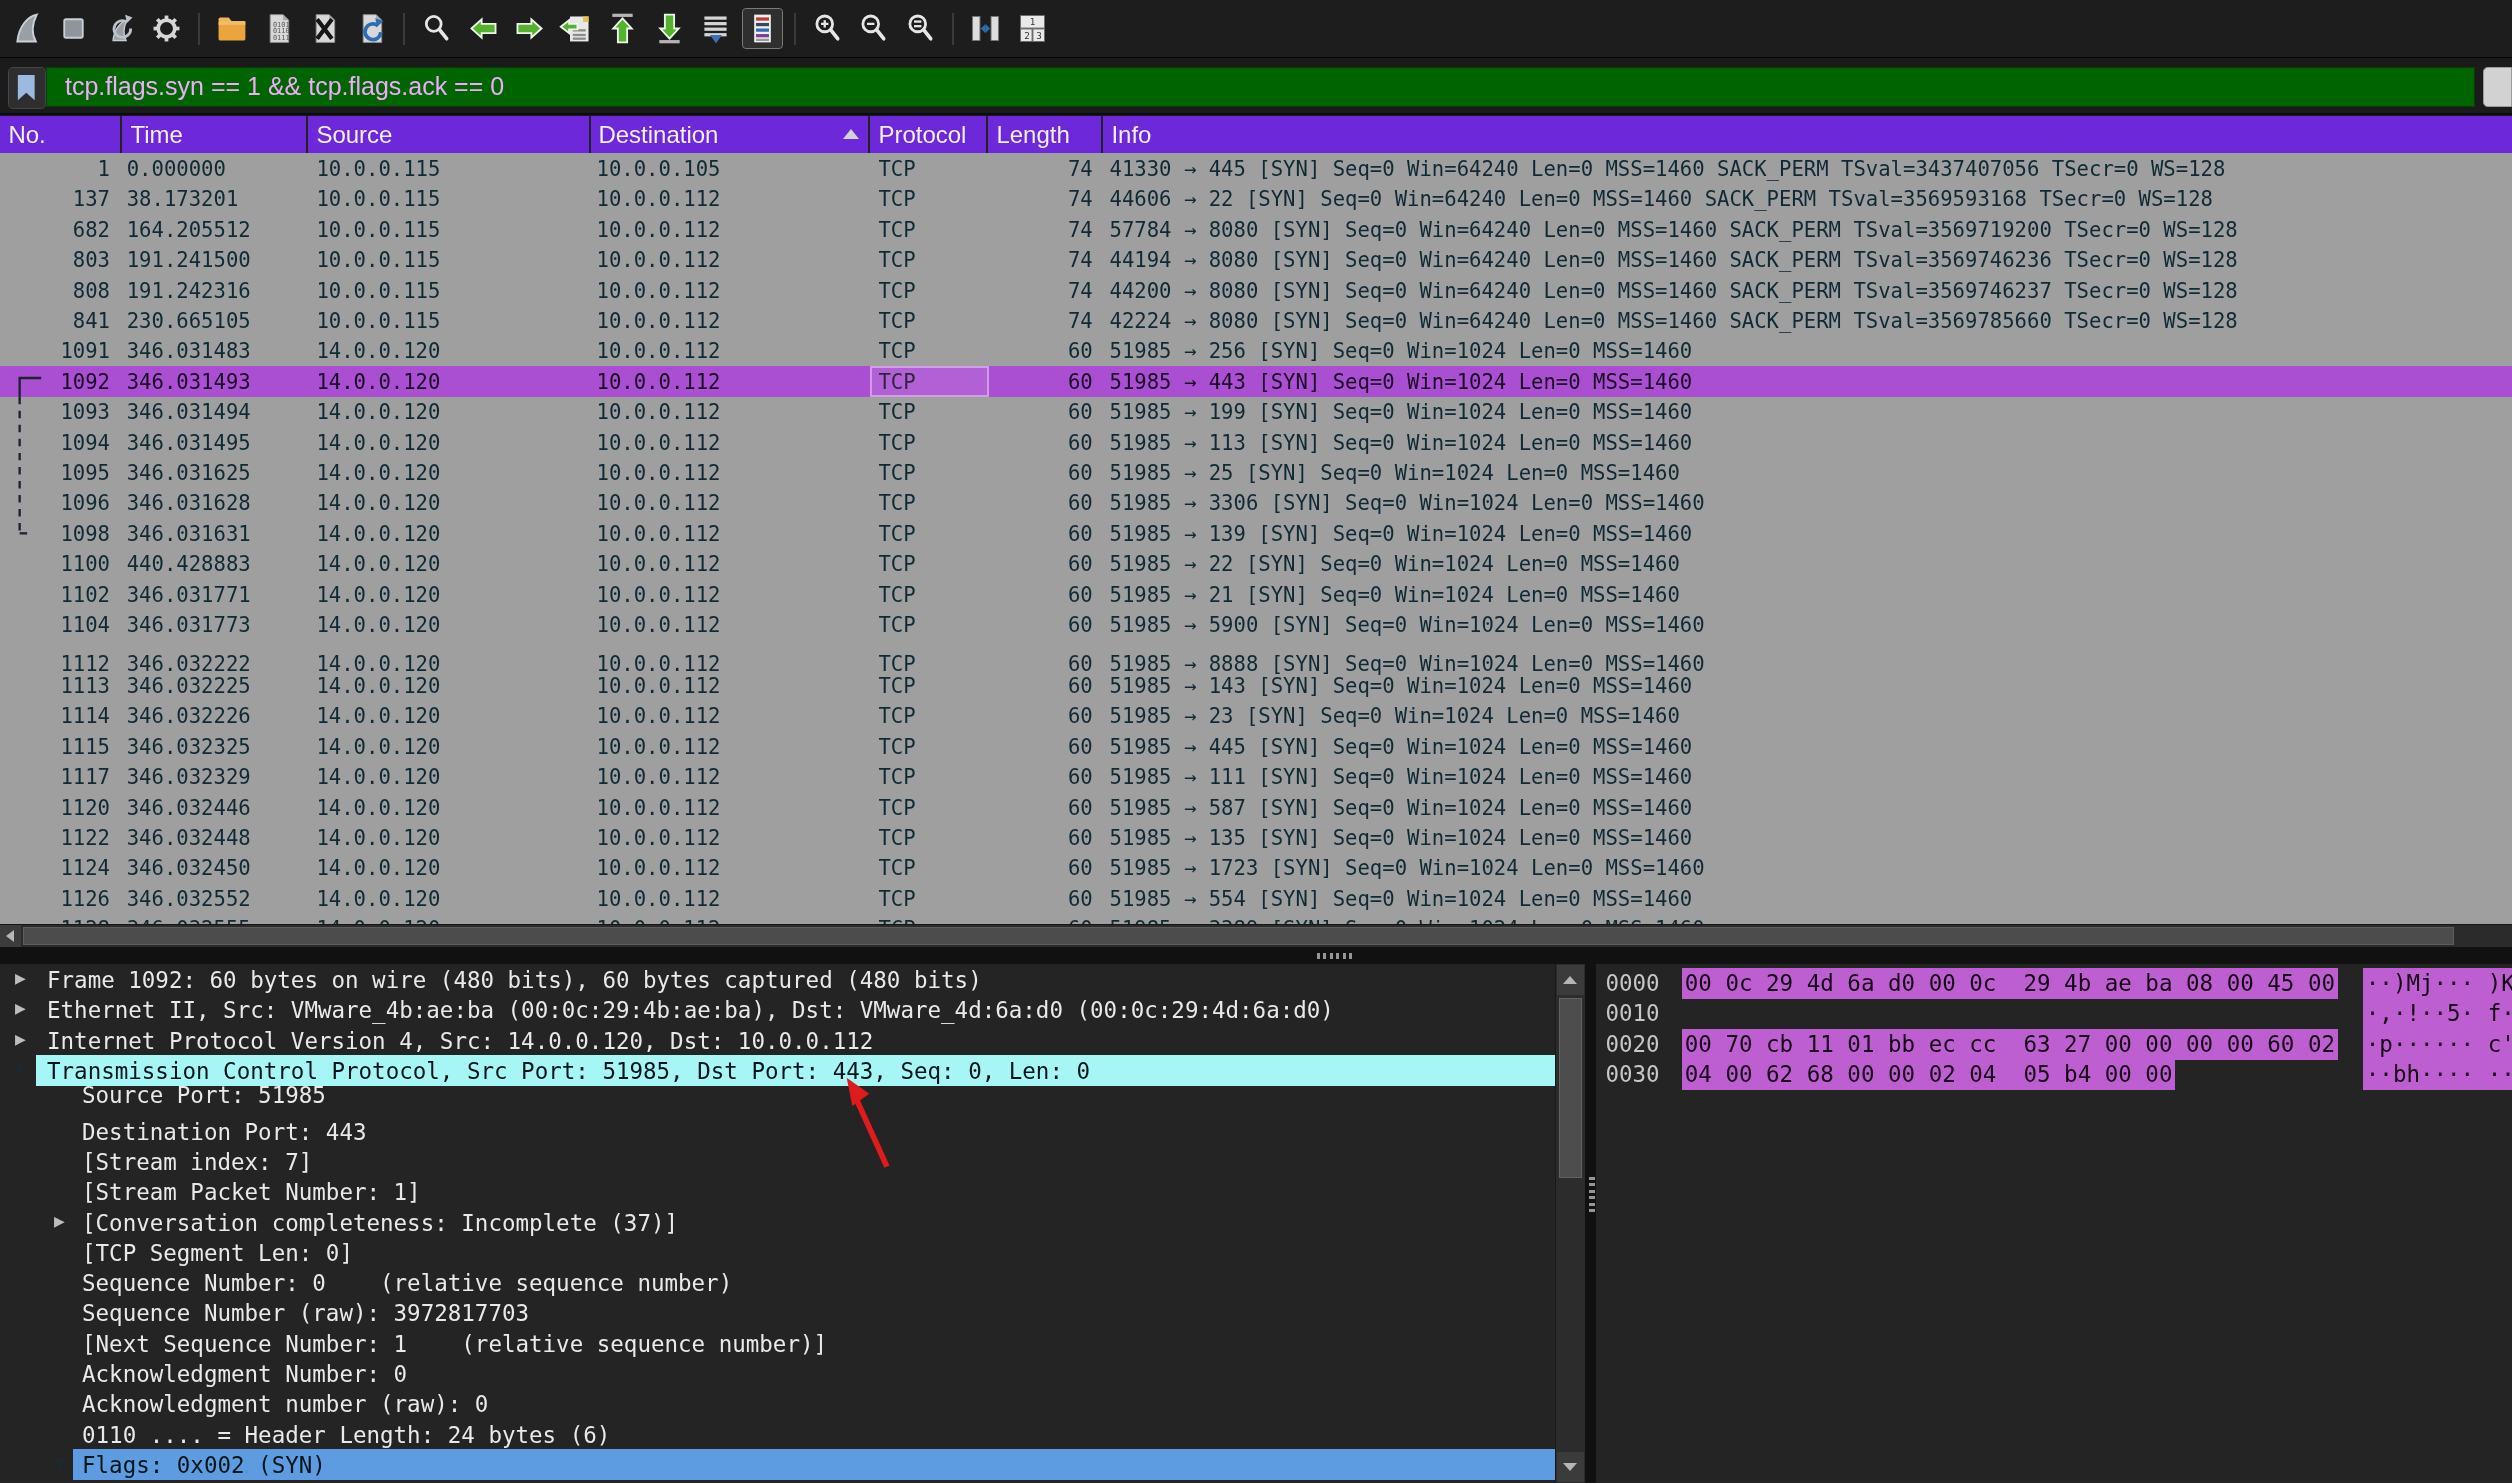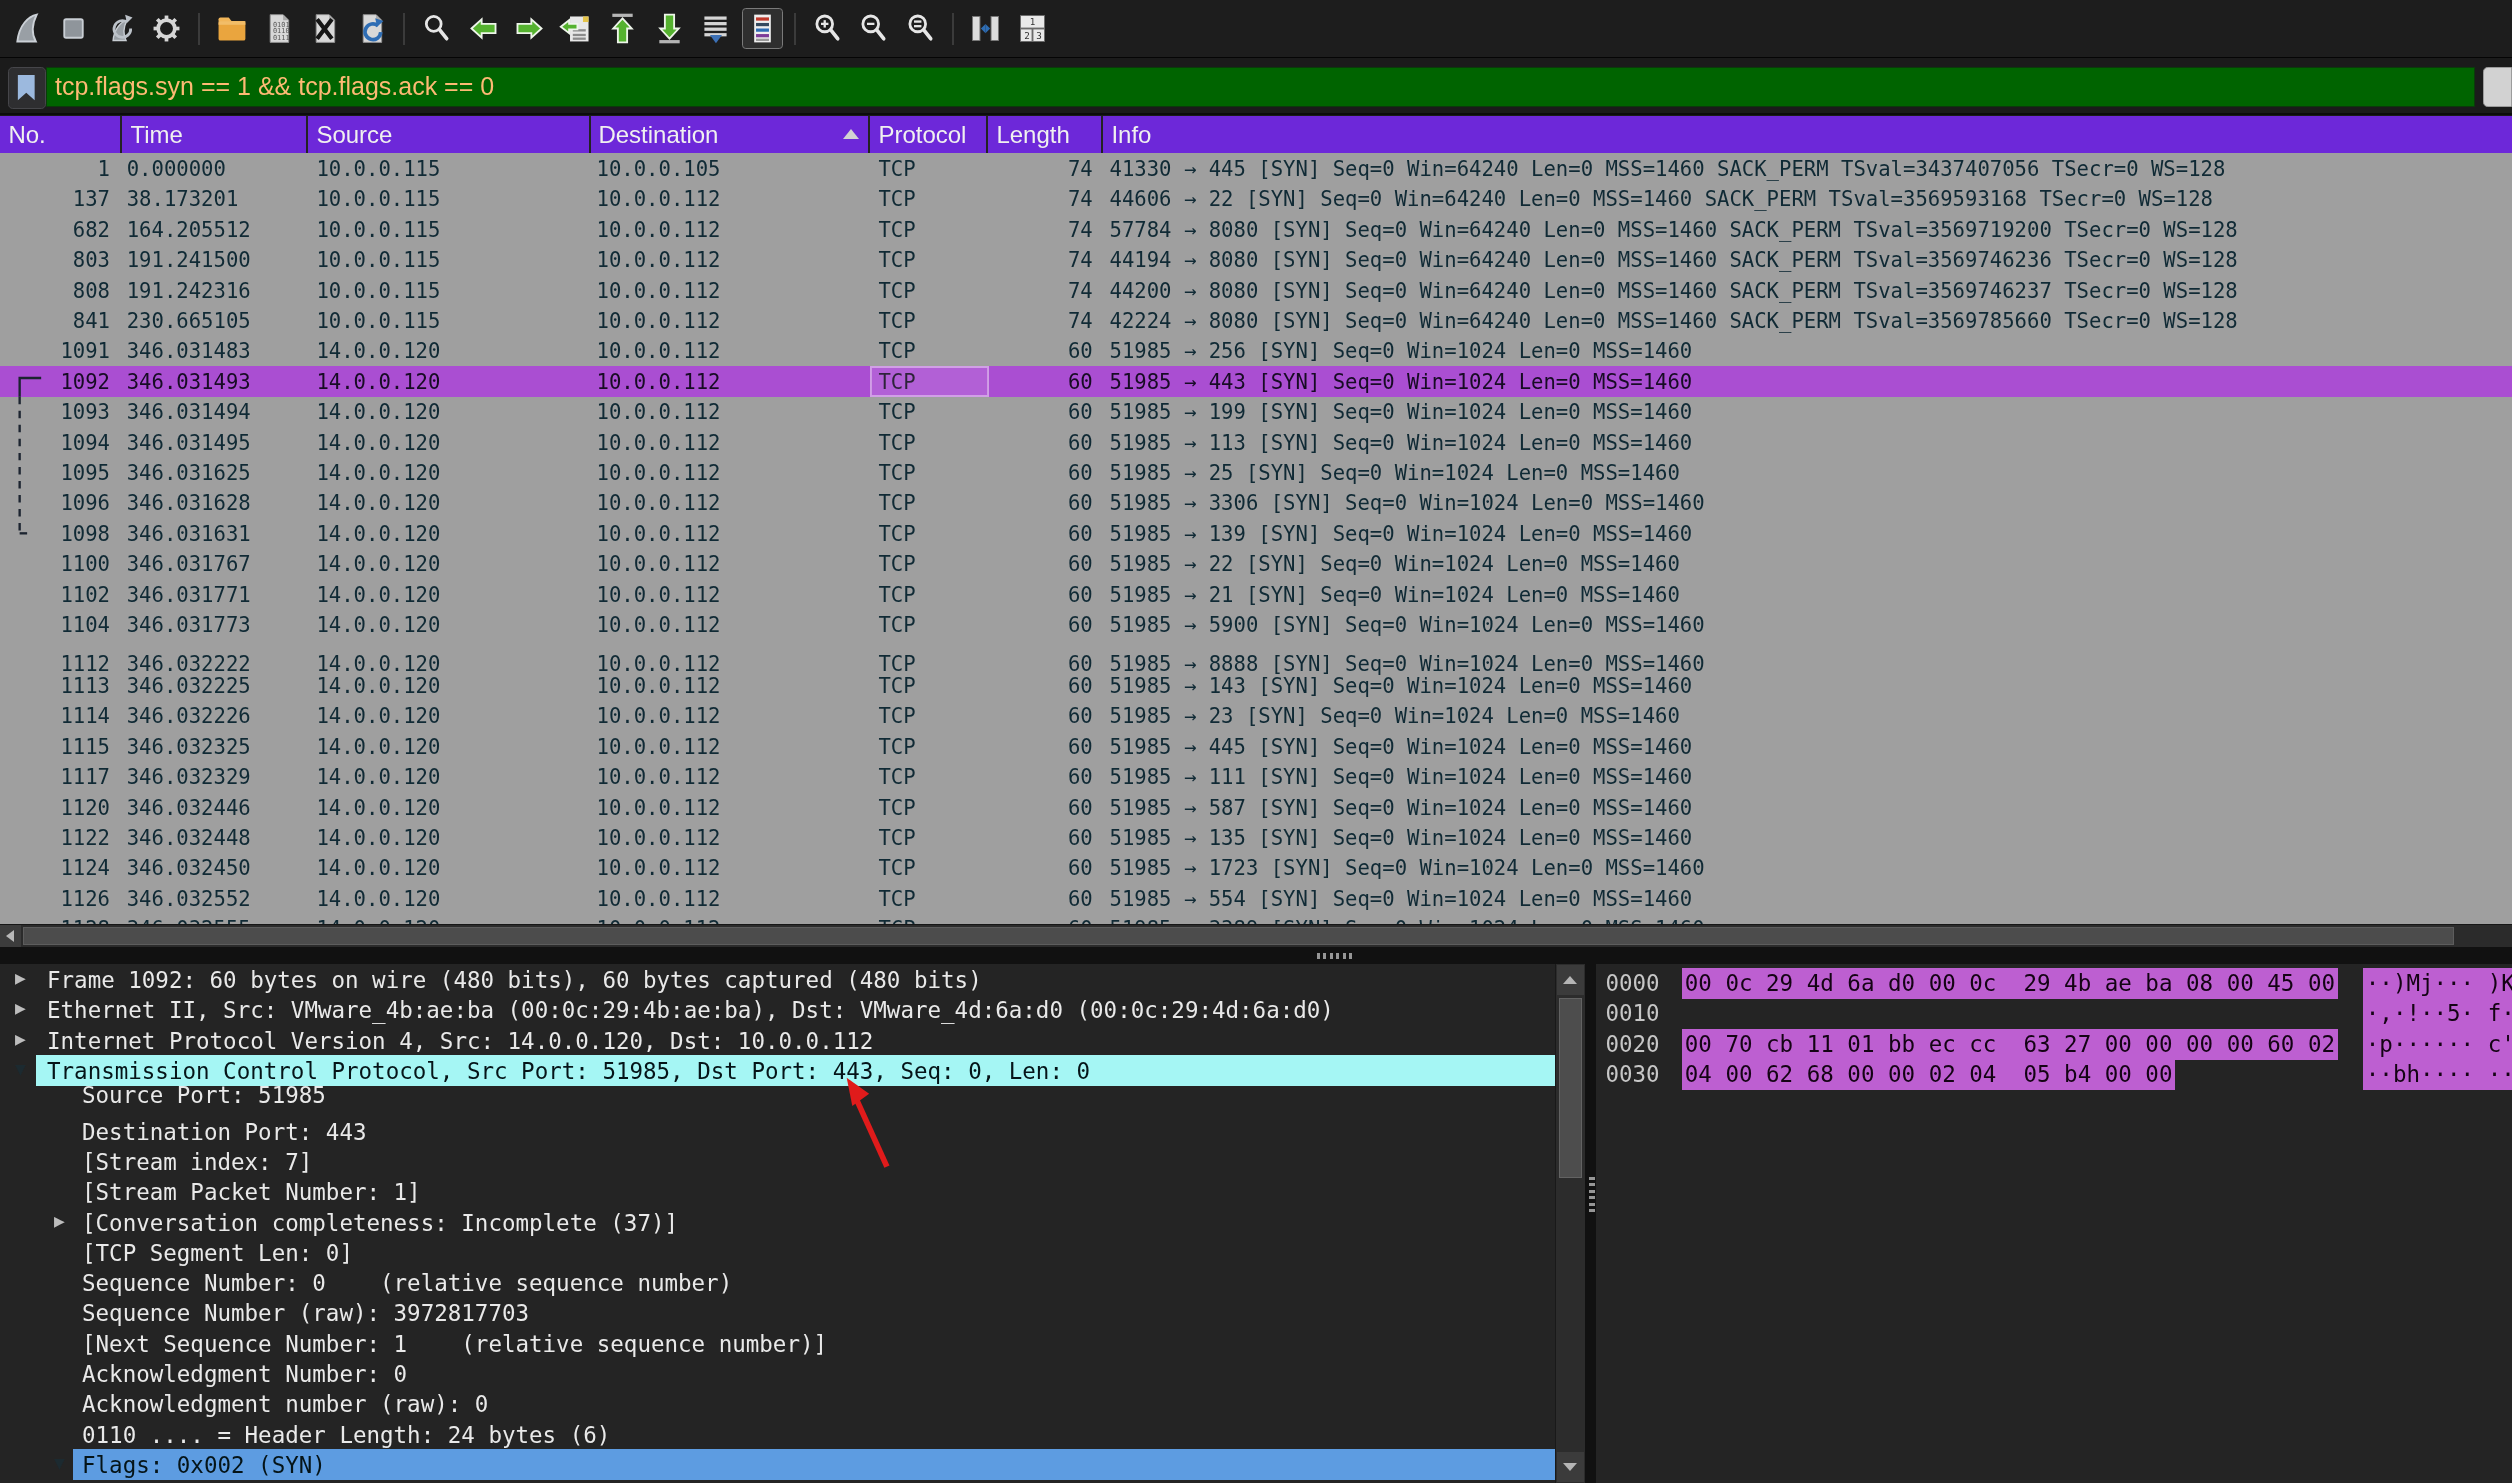--- a/index.html
+++ b/index.html
@@ -15,21 +15,21 @@
   .tbi.active{outline:0.9px solid #7a7a7a;background:#2f2f2f;}
   .tbsep{width:1.9px;height:32px;background:#3b3b3b;margin:0 4.7px;flex:0 0 auto;}
 
   
   .filterbar{position:absolute;top:60px;left:0;width:100%;height:53px;background:#1b1b1b;
              border-bottom:2.8px solid #0c0c0c;}
   .bookmark-btn{position:absolute;left:7.5px;top:6.5px;width:36px;height:40px;background:#2e2e30;
                 border:0.9px solid #46464a;border-radius:4.7px;display:flex;align-items:center;justify-content:center;}
   .filter-field{position:absolute;left:46px;top:6.5px;width:2429px;height:40px;background:var(--filter-green);
                 border:0.9px solid #0b3a0b;box-sizing:border-box;display:flex;align-items:center;overflow:hidden;}
-  .filter-text{font-family:"Liberation Sans",sans-serif;font-size:25px;color:#fdba74;padding-left:8px;white-space:pre;}
+  .filter-text{font-family:"Liberation Sans",sans-serif;font-size:25px;color:#f0abfc;padding-left:18px;white-space:pre;}
   .filter-plus-btn{position:absolute;right:0;top:6.5px;width:29px;height:40px;background:#d2d2d2;
                    border-radius:4.7px 0 0 4.7px;border:0.9px solid #9b9b9b;box-sizing:border-box;}
 
   
   .pkt-header{position:absolute;top:116px;left:0;width:100%;height:37px;background:#6d28d9;
               font-family:Liberation Sans, sans-serif;font-size:24px;color:#f0f0f0;border-bottom:1.9px solid #1a1a1a;}
   .hcell{position:absolute;top:0;height:100%;display:flex;align-items:center;padding-left:8.4px;
          box-sizing:border-box;border-right:2.8px solid #232323;overflow:hidden;white-space:nowrap;}
   .sort-asc{position:absolute;right:9.4px;top:13px;width:0;height:0;border-left:8.4px solid transparent;
             border-right:8.4px solid transparent;border-bottom:10.3px solid #d2d2d2;}
@@ -432,21 +432,21 @@
         <span class="pc c-no">1098</span>
         <span class="pc c-time">346.031631</span>
         <span class="pc c-src">14.0.0.120</span>
         <span class="pc c-dst">10.0.0.112</span>
         <span class="pc c-proto">TCP</span>
         <span class="pc c-len">60</span>
         <span class="pc c-info">51985 → 139 [SYN] Seq=0 Win=1024 Len=0 MSS=1460</span>
       </div>
       <div class="prow" style="top: 395px;">
         <span class="pc c-no">1100</span>
-        <span class="pc c-time">346.031767</span>
+        <span class="pc c-time">440.428883</span>
         <span class="pc c-src">14.0.0.120</span>
         <span class="pc c-dst">10.0.0.112</span>
         <span class="pc c-proto">TCP</span>
         <span class="pc c-len">60</span>
         <span class="pc c-info">51985 → 22 [SYN] Seq=0 Win=1024 Len=0 MSS=1460</span>
       </div>
       <div class="prow" style="top: 426px;">
         <span class="pc c-no">1102</span>
         <span class="pc c-time">346.031771</span>
         <span class="pc c-src">14.0.0.120</span>

